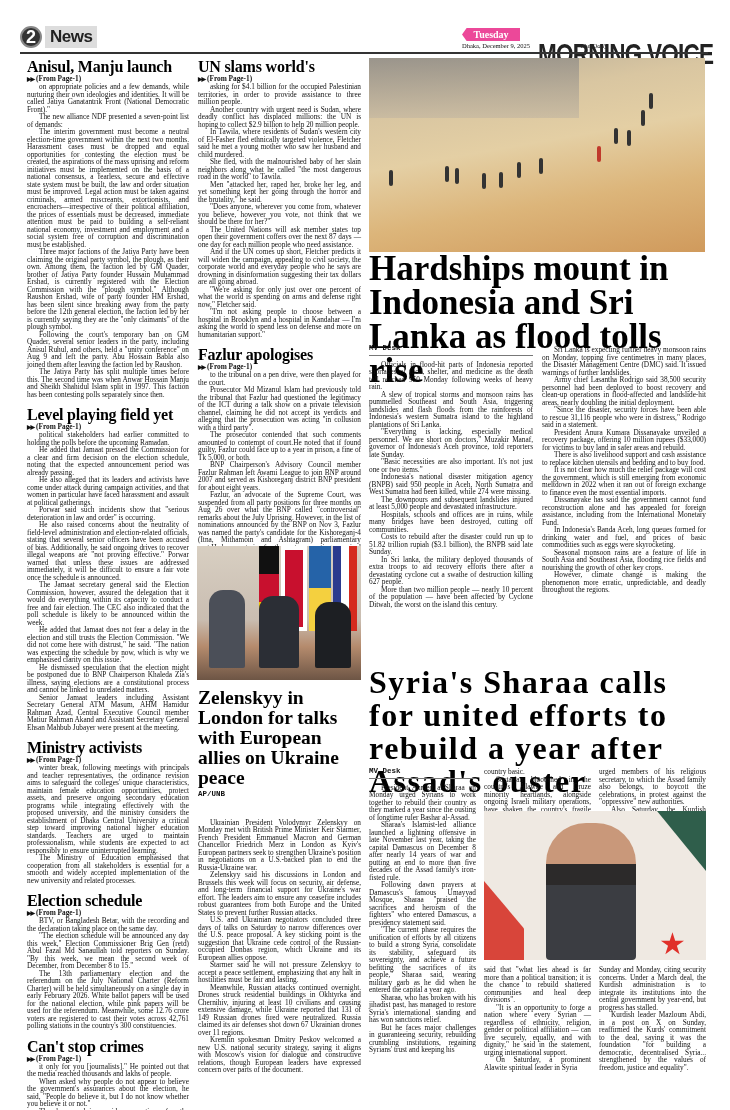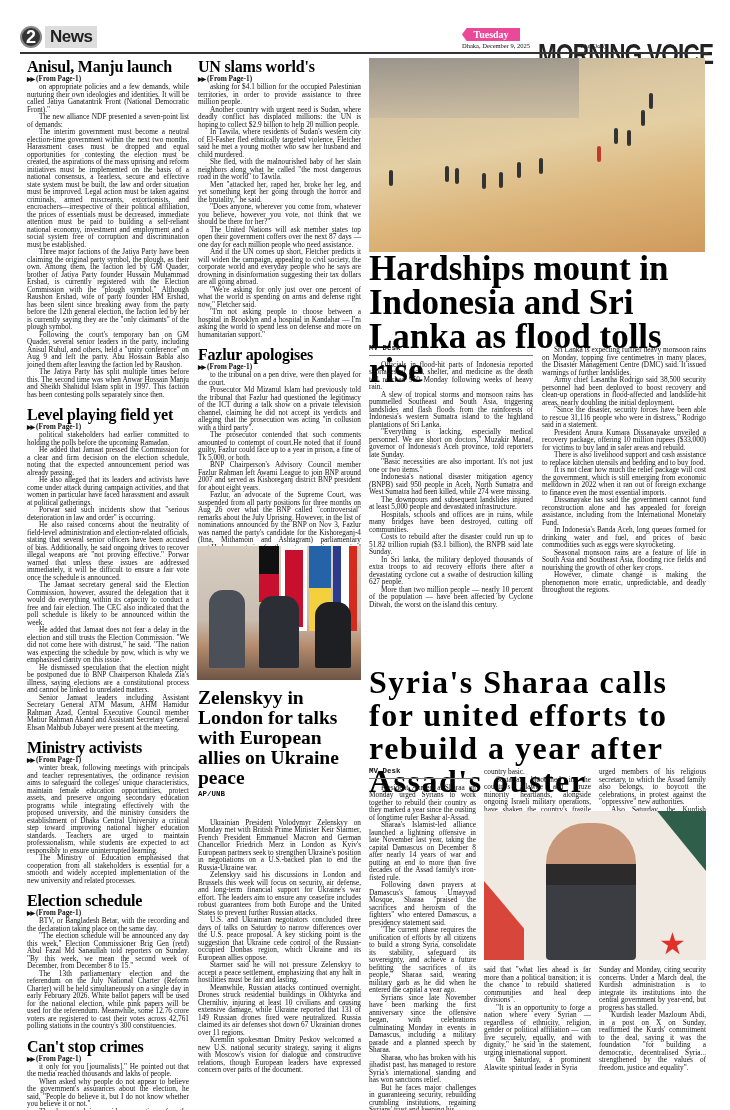--- a/index.html
+++ b/index.html
@@ -187,21 +187,20 @@
 </div>
 
 <div class="big-head" style="left:369px; top:666px; width:340px; font-size:32px; line-height:33px; letter-spacing:1.5px;">Syria's Sharaa calls for united efforts to rebuild a year after Assad's ouster</div>
 <div class="col" style="left:369px; top:768px; width:107px;">
   <div class="byline">MV Desk</div>
   <div class="rule" style="margin:2px 0 5px;"></div>
   <p>President Ahmed al-Sharaa on Monday urged Syrians to work together to rebuild their country as they marked a year since the ousting of longtime ruler Bashar al-Assad.</p>
   <p>Sharaa's Islamist-led alliance launched a lightning offensive in late November last year, taking the capital Damascus on December 8 after nearly 14 years of war and putting an end to more than five decades of the Assad family's iron-fisted rule.</p>
   <p>Following dawn prayers at Damascus's famous Umayyad Mosque, Sharaa "praised the sacrifices and heroism of the fighters" who entered Damascus, a presidency statement said.</p>
   <p>"The current phase requires the unification of efforts by all citizens to build a strong Syria, consolidate its stability, safeguard its sovereignty, and achieve a future befitting the sacrifices of its people," Sharaa said, wearing military garb as he did when he entered the capital a year ago.</p>
-  <p>Syrians since late November have been marking the first anniversary since the offensive began, with celebrations culminating Monday in events in Damascus, including a military parade and a planned speech by Sharaa.</p>
   <p>Sharaa, who has broken with his jihadist past, has managed to restore Syria's international standing and has won sanctions relief.</p>
   <p>But he faces major challenges in guaranteeing security, rebuilding crumbling institutions, regaining Syrians' trust and keeping his</p>
 </div>
 <div class="col" style="left:484px; top:768px; width:107px;">
   <p style="text-indent:0;">country basic.</p>
   <p>Sectarian bloodshed in the country's Alawite and Druze minority heartlands, alongside ongoing Israeli military operations, have shaken the country's fragile transition.</p>
   <p>In a statement, United Nations Secretary-General Antonio Guterres</p>
 </div>
 <div class="col" style="left:599px; top:768px; width:107px;">
   <p style="text-indent:0;">urged members of his religious secretary, to which the Assad family also belongs, to boycott the celebrations, in protest against the "oppressive" new authorities.</p>

